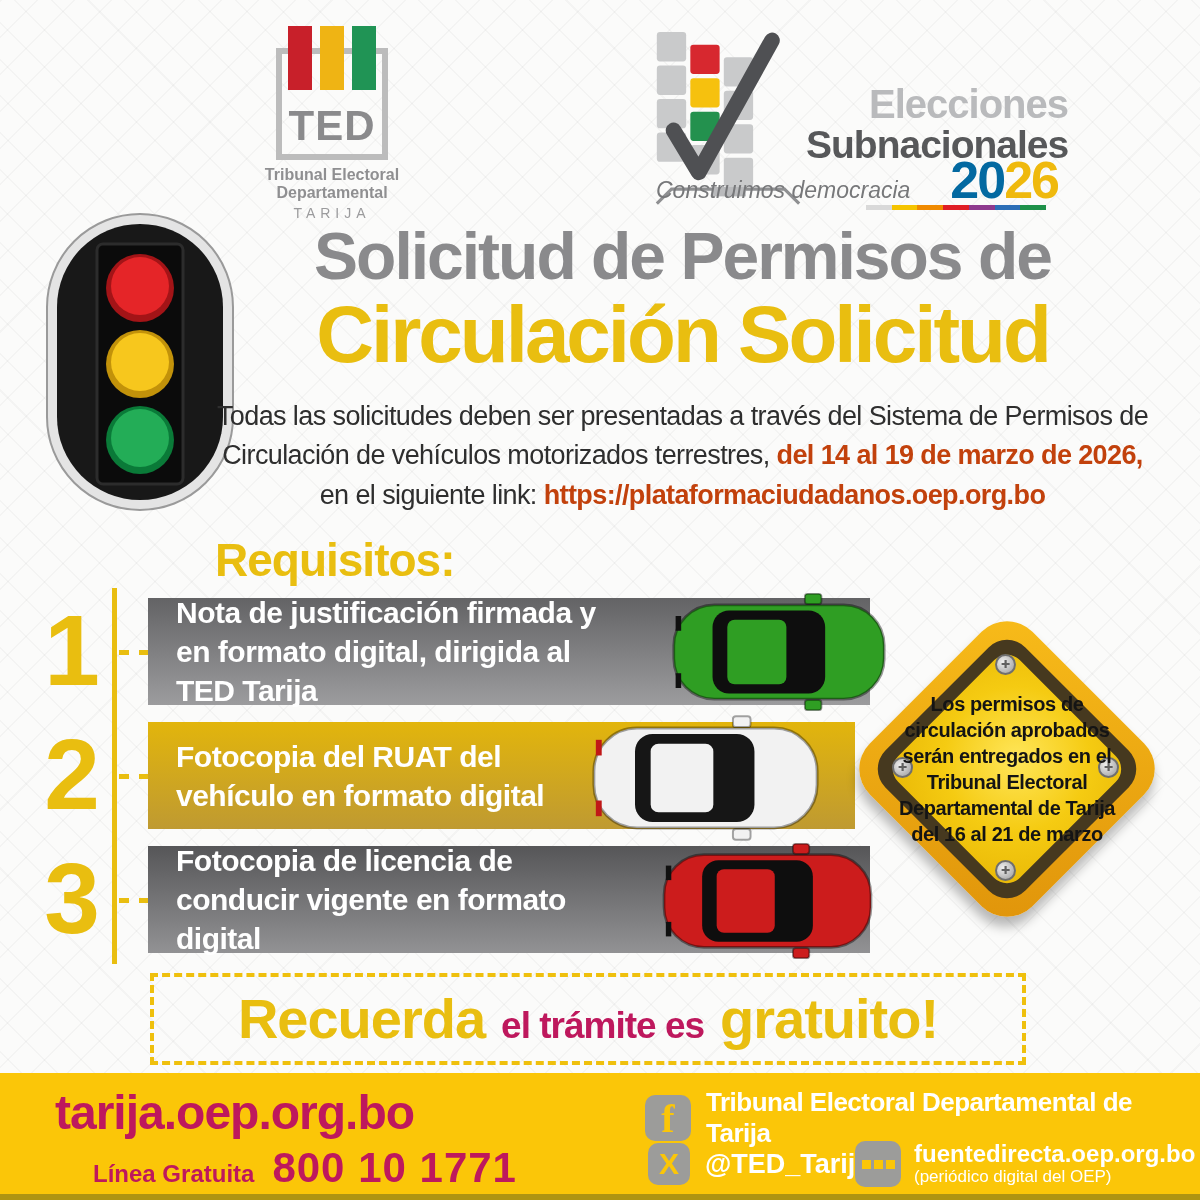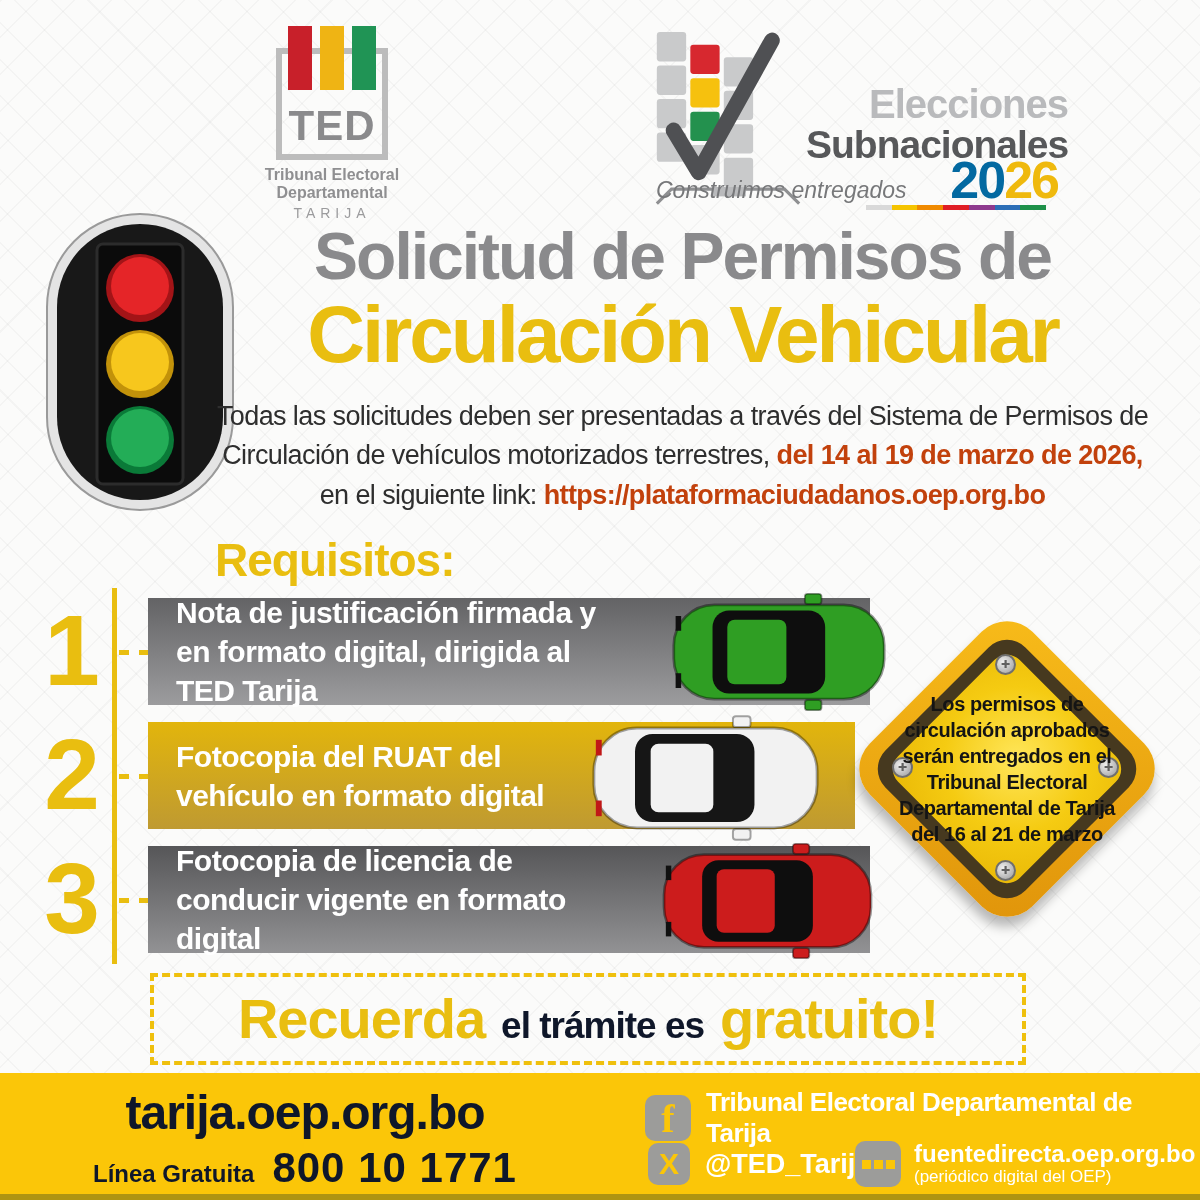--- a/index.html
+++ b/index.html
@@ -82,26 +82,26 @@
     display:flex;align-items:center;justify-content:center;font-size:11px;color:#606060;box-sizing:border-box;}
   .screw.s-top{left:155px;top:52px;} .screw.s-right{left:258px;top:155px;}
   .screw.s-bottom{left:155px;top:258px;} .screw.s-left{left:52px;top:155px;}
   .sign-text{position:absolute;left:50%;top:50%;transform:translate(-50%,-50%);
     width:238px;text-align:center;font-size:20px;font-weight:bold;color:#141414;line-height:1.3;letter-spacing:-0.4px;}
 
   
   .reminder{position:absolute;left:150px;top:973px;width:868px;height:82px;
     border:4px dashed #EFC00D;display:flex;align-items:baseline;justify-content:center;gap:16px;padding-top:2px;box-sizing:content-box;}
   .rem-big{font-size:56px;font-weight:bold;color:var(--yellow);letter-spacing:-1px;line-height:80px;}
-  .rem-mid{font-size:37px;font-weight:bold;color:#0f172a;letter-spacing:-1px;}
+  .rem-mid{font-size:37px;font-weight:bold;color:#be185d;letter-spacing:-1px;}
 
   
   .footer{position:absolute;left:0;top:1073px;width:1200px;height:127px;background:var(--footer_yellow);}
   .footer-strip{position:absolute;left:0;bottom:0;width:100%;height:6px;background:#AE9412;}
-  .f-left{position:absolute;left:55px;top:12px;width:500px;text-align:center;color:#0f172a;}
+  .f-left{position:absolute;left:55px;top:12px;width:500px;text-align:left;color:#be185d;}
   .f-site{font-size:48px;font-weight:bold;letter-spacing:-1px;}
   .f-phone-row{margin-top:4px;display:flex;align-items:baseline;justify-content:center;gap:18px;}
   .f-phone-label{font-size:24px;font-weight:bold;}
   .f-phone{font-size:42px;font-weight:bold;letter-spacing:1px;}
   .icon-sq{border-radius:10px;background:#9C9C9A;color:var(--footer_yellow);
     display:flex;align-items:center;justify-content:center;font-weight:bold;flex:none;}
   .f-fb-row{position:absolute;left:645px;top:14px;display:flex;align-items:center;gap:15px;}
   .f-fb-row .icon-sq{width:46px;height:46px;font-size:40px;font-family:"Liberation Serif",serif;}
   .f-fb-label{font-size:26px;font-weight:bold;color:#ffffff;letter-spacing:-0.5px;}
   .f-x-row{position:absolute;left:648px;top:70px;display:flex;align-items:center;gap:15px;}
@@ -152,21 +152,21 @@
         <rect x="55" y="150" width="32" height="9" fill="#b9babc"></rect>
       </g>
     </svg>
     <div class="elec-text">
       <div class="elec-l1">Elecciones</div>
       <div class="elec-l2">Subnacionales</div>
     </div>
     <div class="elec-year">
       <span class="y-gray">20</span><span class="y-yellow">26</span>
     </div>
-    <div class="elec-tagline">Construimos entregados</div>
+    <div class="elec-tagline">Construimos democracia</div>
     <div class="rainbow">
       <i style="background:#d9d9d9"></i>
         <i style="background:#F5C400"></i>
         <i style="background:#F08A00"></i>
         <i style="background:#E01E25"></i>
         <i style="background:#8E3A8E"></i>
         <i style="background:#2D6FB7"></i>
         <i style="background:#1E9149"></i>
     </div>
   </div>
@@ -178,21 +178,21 @@
     <circle cx="95" cy="76" r="34" fill="#a31417"></circle>
       <circle cx="95" cy="74" r="29" fill="#E52528"></circle>
     <circle cx="95" cy="152" r="34" fill="#c2920a"></circle>
       <circle cx="95" cy="150" r="29" fill="#F7C71D"></circle>
     <circle cx="95" cy="228" r="34" fill="#0a7a38"></circle>
       <circle cx="95" cy="226" r="29" fill="#23AD57"></circle>
   </svg>
 
   <div class="title">
     <div class="title-l1">Solicitud de Permisos de</div>
-    <div class="title-l2">Circulación Vehicular</div>
+    <div class="title-l2">Circulación Solicitud</div>
     <div class="intro"><span>Todas las solicitudes deben ser presentadas a través del Sistema de Permisos de Circulación de vehículos motorizados terrestres, </span><b>del 14 al 19 de marzo de 2026,</b><span> en el siguiente link: </span><b>https://plataformaciudadanos.oep.org.bo</b></div>
   </div>
 
   <div class="req-heading">Requisitos:</div>
 
   <div class="req-row" style="top:598px;">
     <div class="req-num">1</div>
     <div class="req-vline"></div>
     <div class="req-dash"></div>
     <div class="req-bar gray1">

